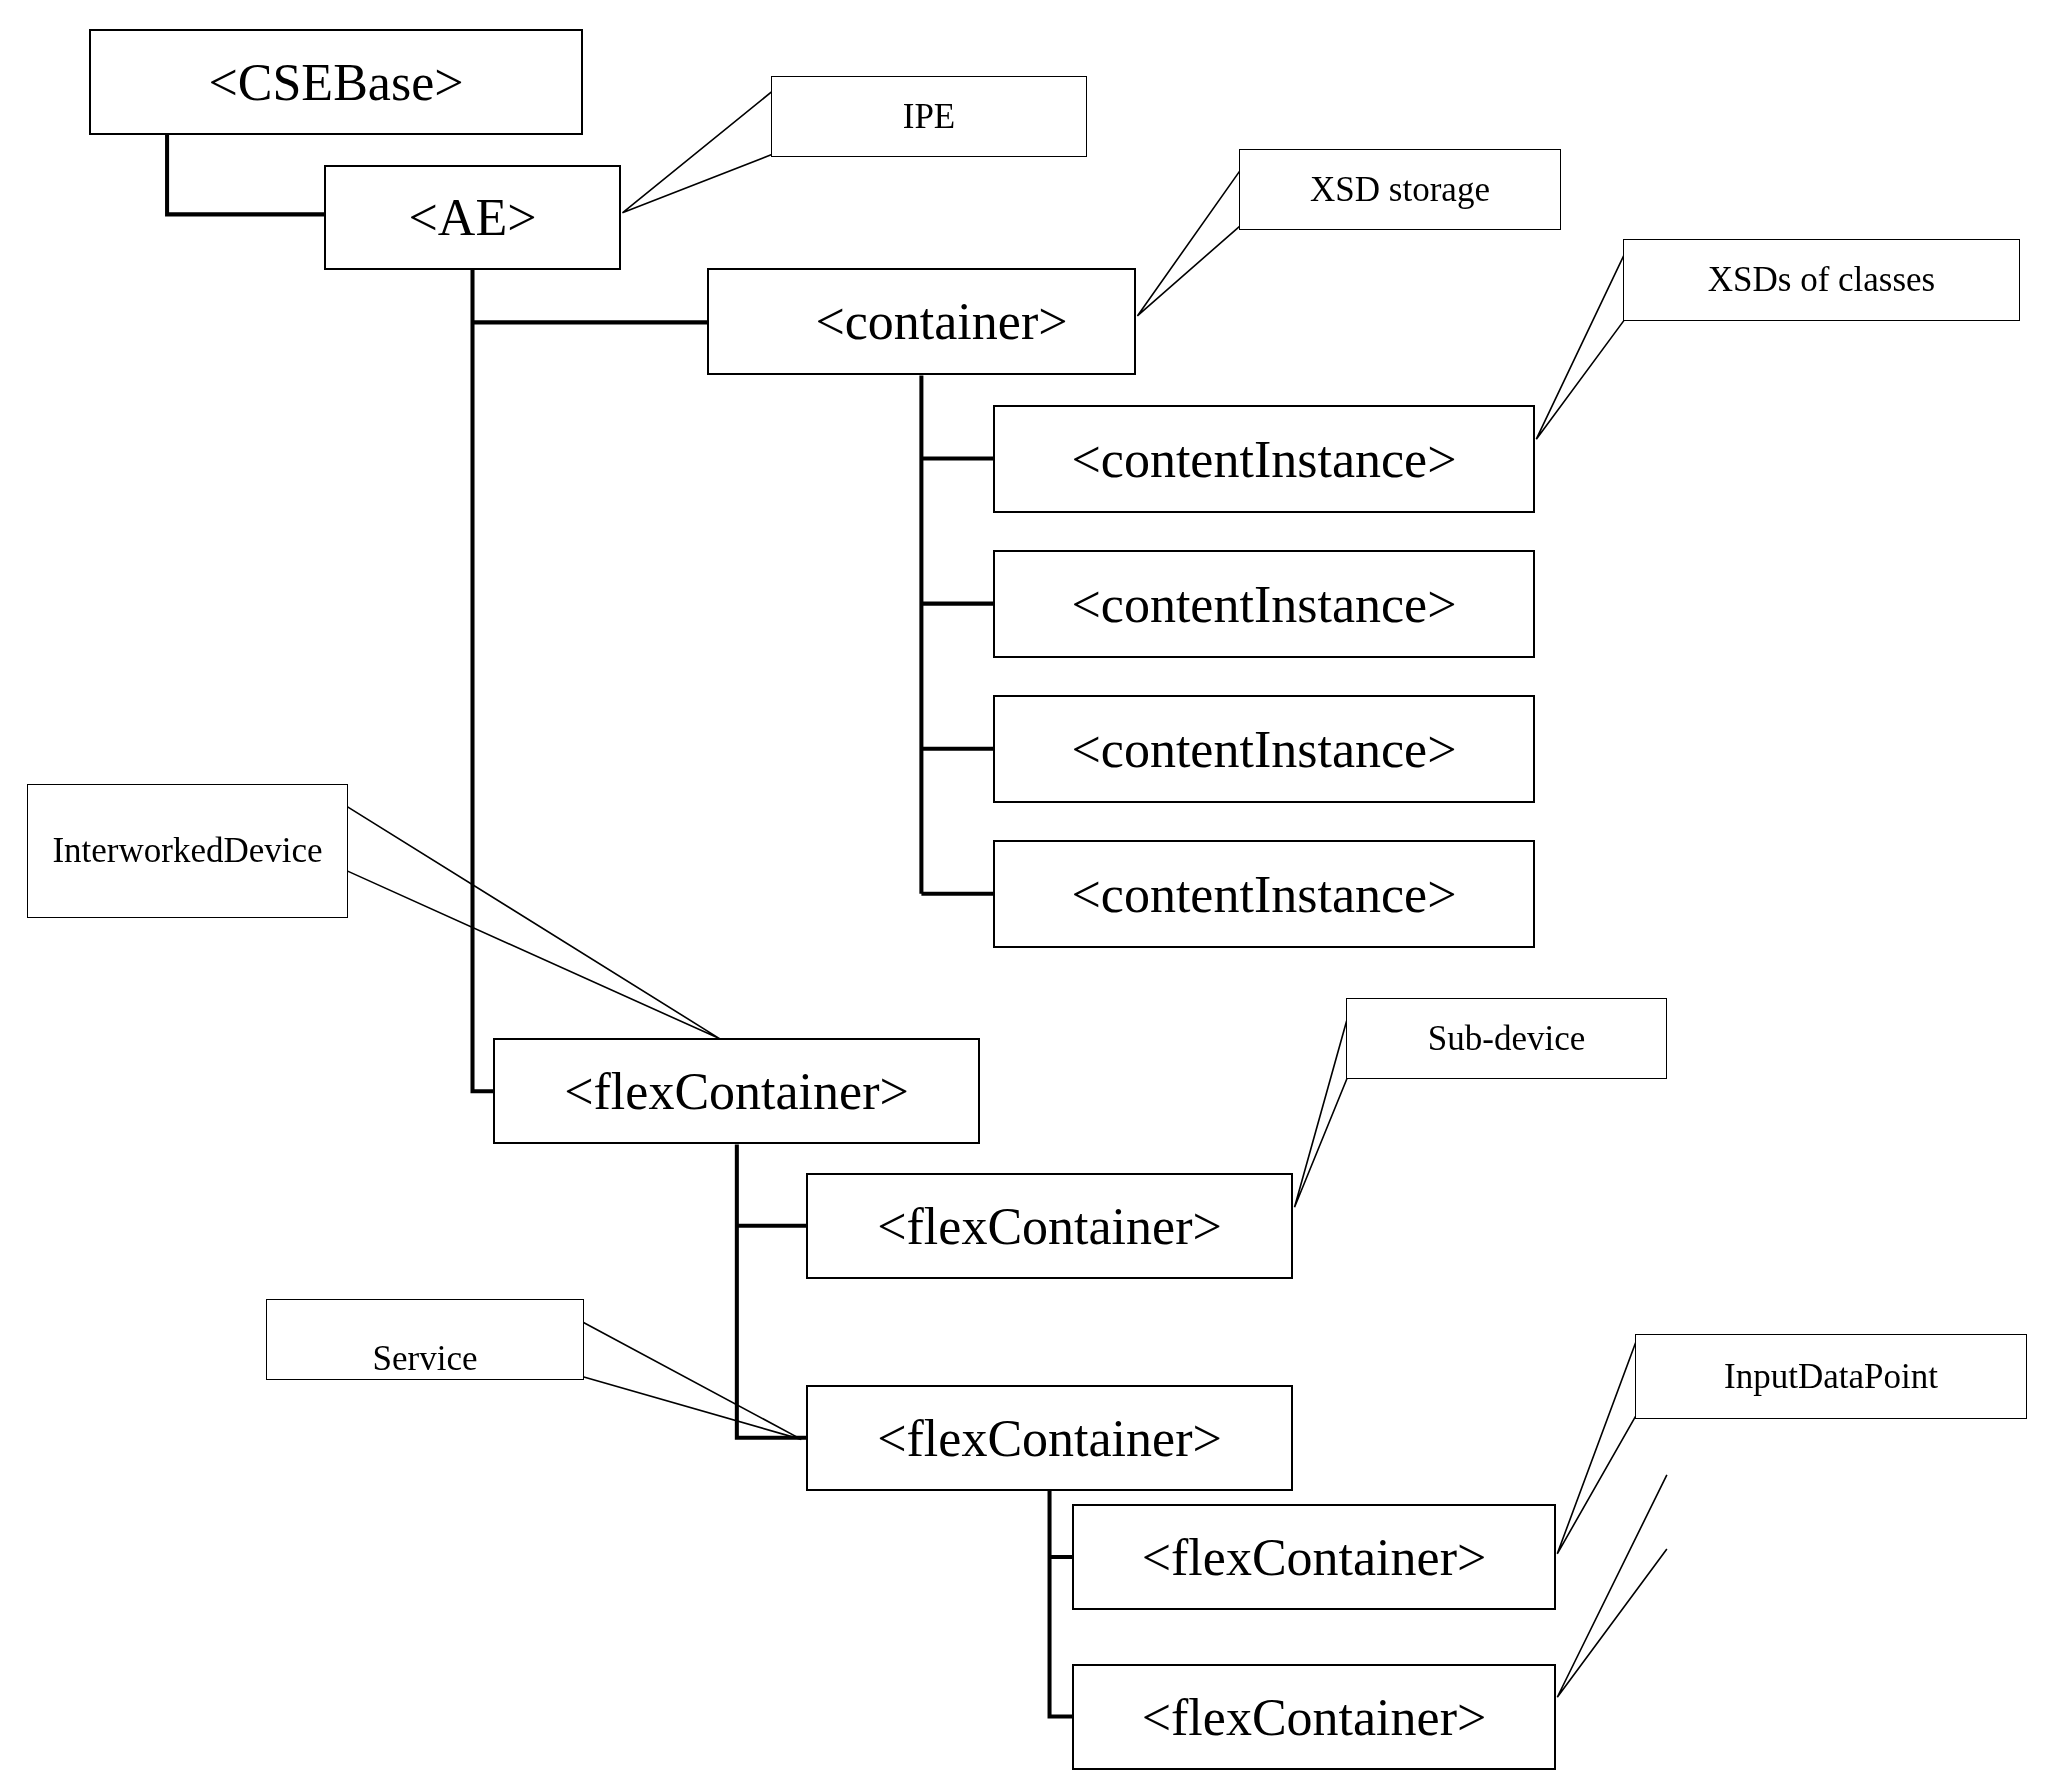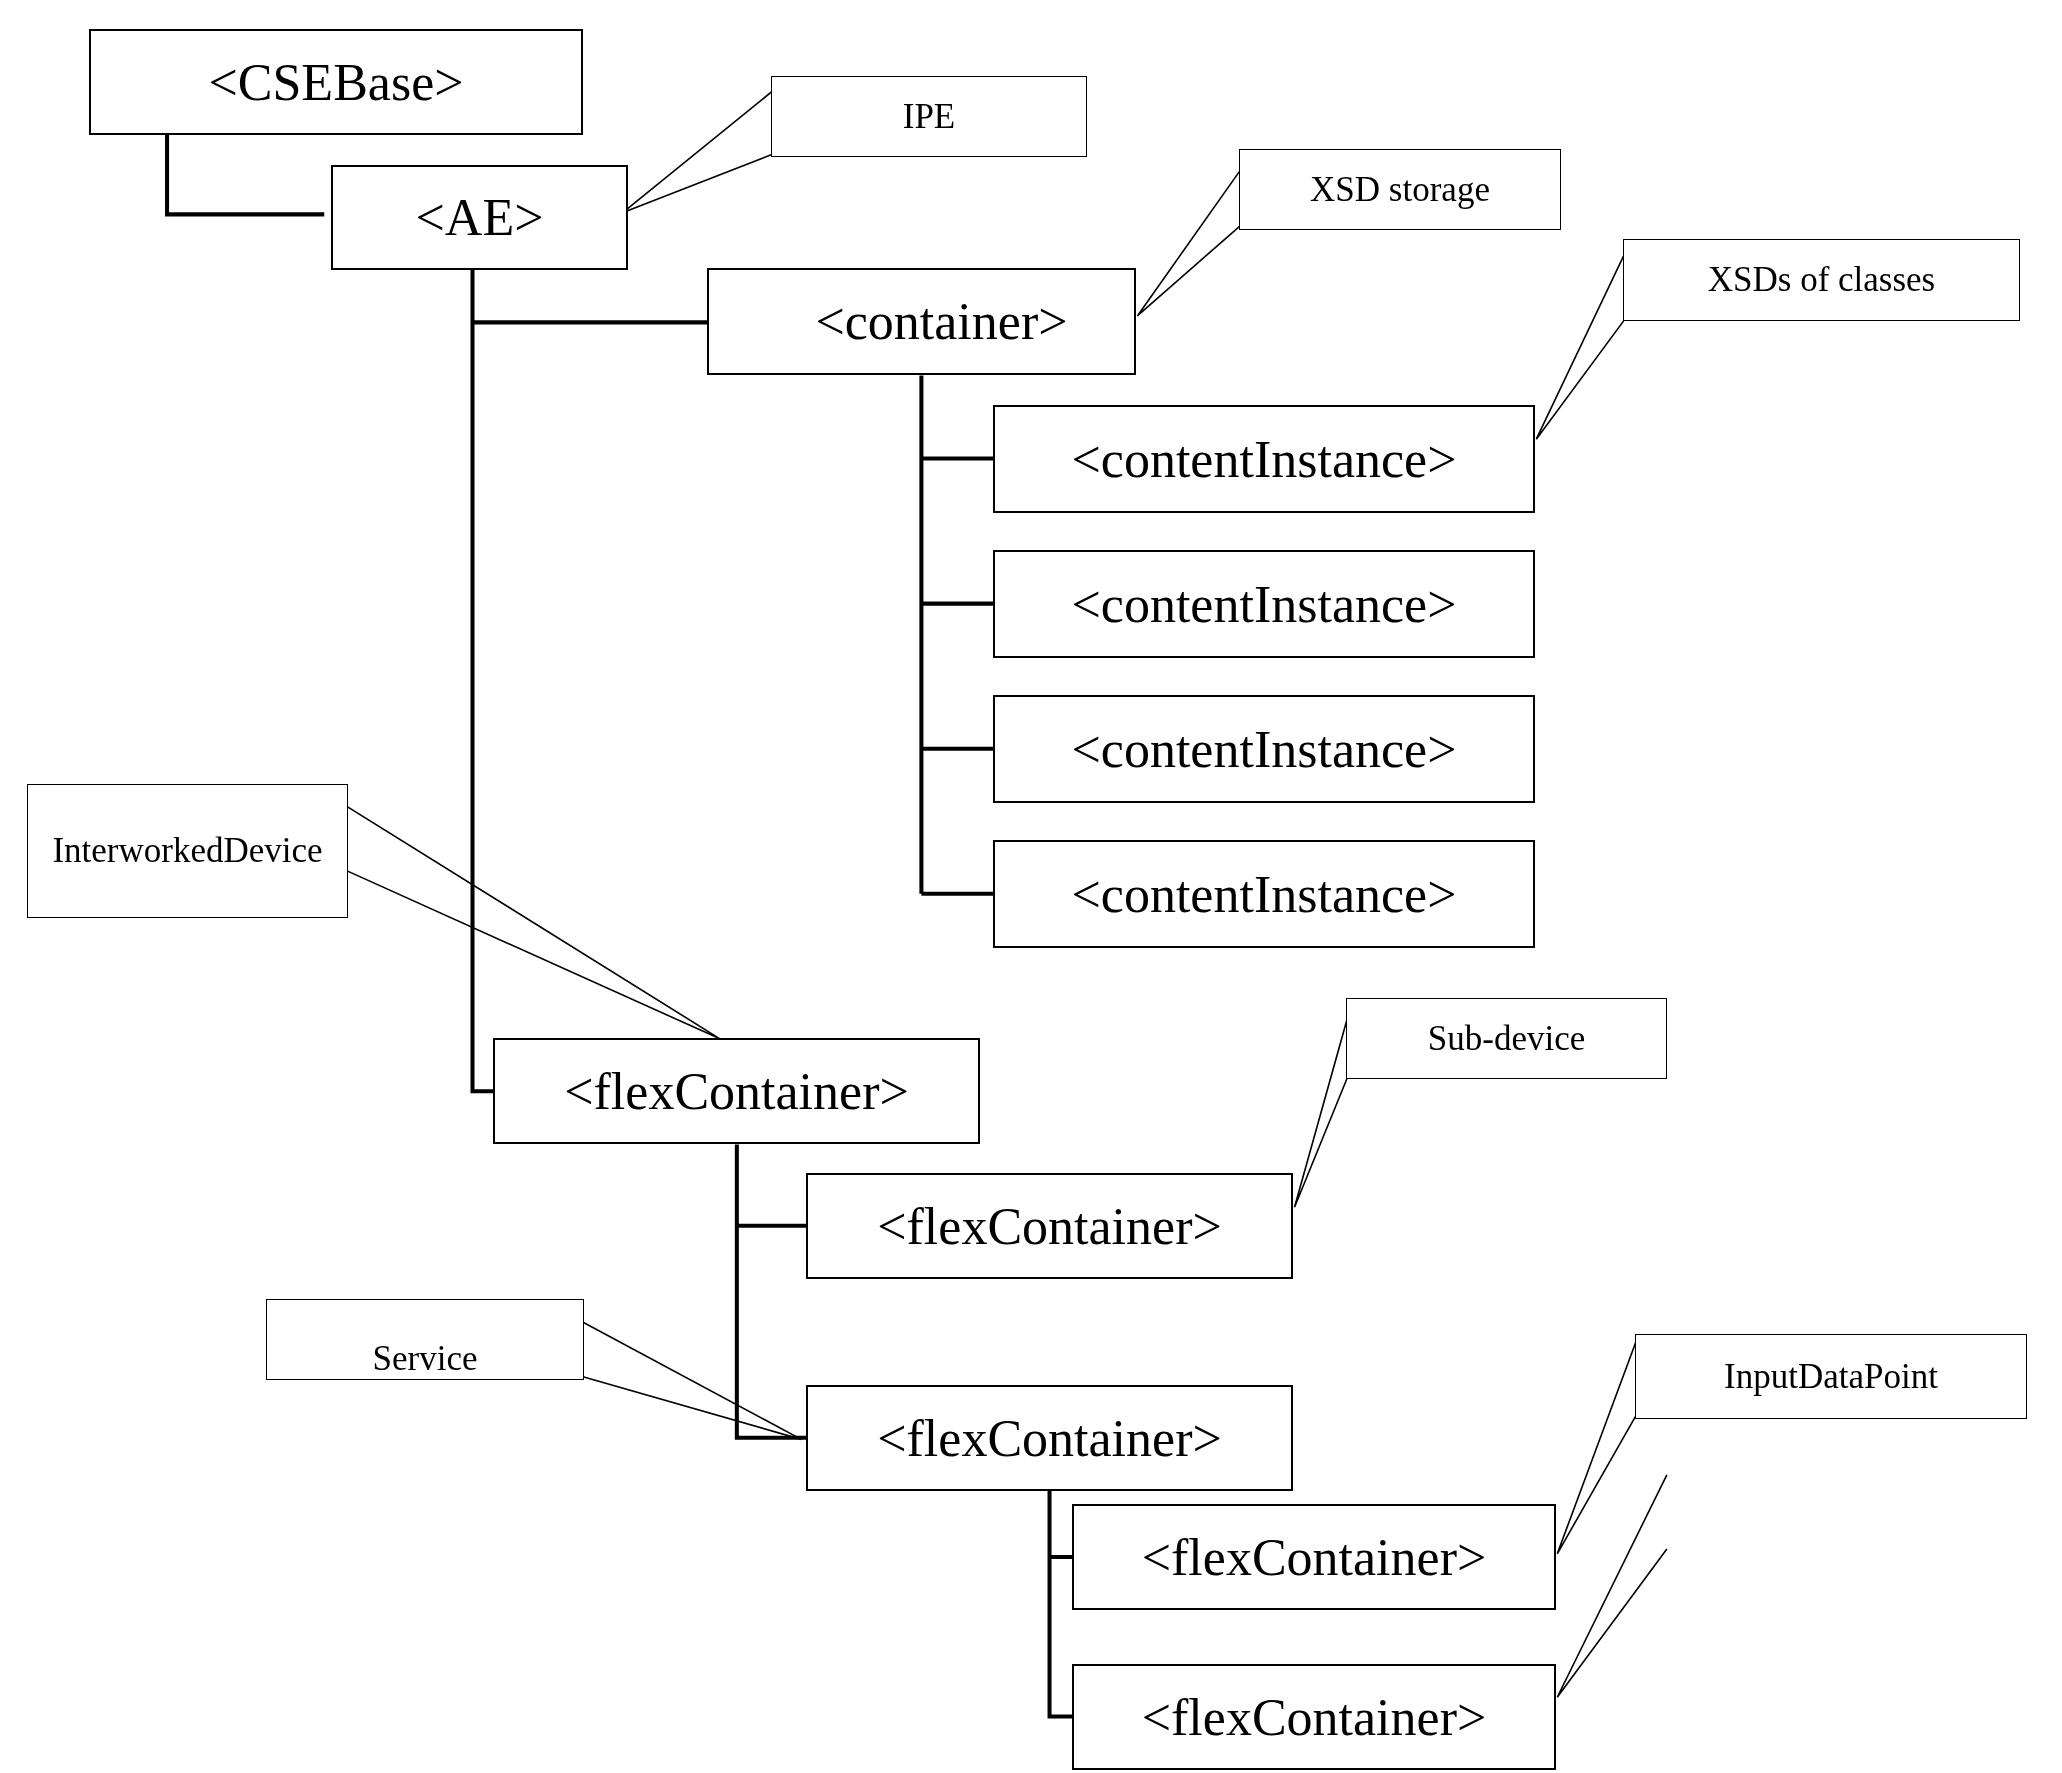--- a/index.html
+++ b/index.html
@@ -35,21 +35,21 @@
     font-size: 52px;
   }
   .callout {
     border: 1.6px solid var(--line, #000);
     font-size: 35px;
   }
   .callout.two-line { flex-direction: row; line-height: 1.5; }
 
   
   .n-csebase   { left:  89px; top:   29px; width: 494px; height: 106px; }
-  .n-ae        { left: 324px; top:  165px; width: 297px; height: 105px; margin-left: 7px; }
+  .n-ae        { left: 324px; top:  165px; width: 297px; height: 105px; }
   .n-container { left: 707px; top:  268px; width: 429px; height: 107px; padding-left: 40px; }
   .n-ci1       { left: 993px; top:  405px; width: 542px; height: 108px; }
   .n-ci2       { left: 993px; top:  550px; width: 542px; height: 108px; }
   .n-ci3       { left: 993px; top:  695px; width: 542px; height: 108px; }
   .n-ci4       { left: 993px; top: 840px; width: 542px; height: 108px; }
   .n-fc1       { left:  493px; top: 1038px; width: 487px; height: 106px; }
   .n-fc2       { left: 806px; top: 1173px; width: 487px; height: 106px; }
   .n-fc3       { left: 806px; top: 1385px; width: 487px; height: 106px; }
   .n-fc4       { left: 1072px; top: 1504px; width: 484px; height: 106px; }
   .n-fc5       { left: 1072px; top: 1664px; width: 484px; height: 106px; }

